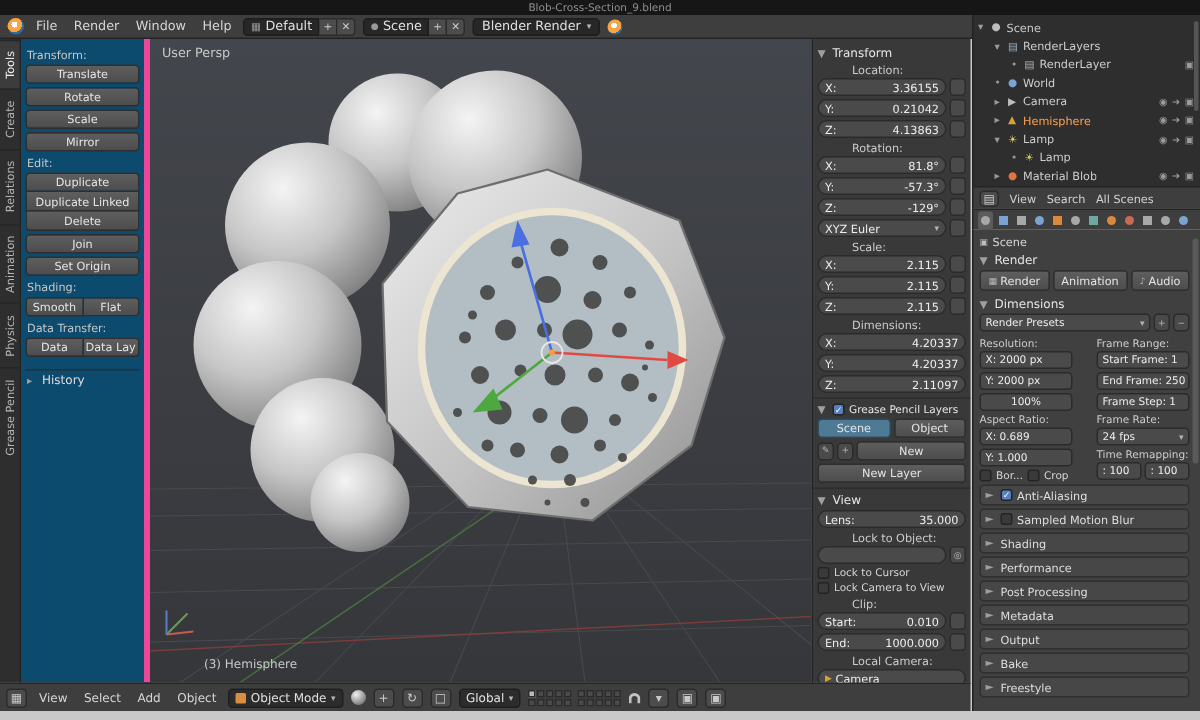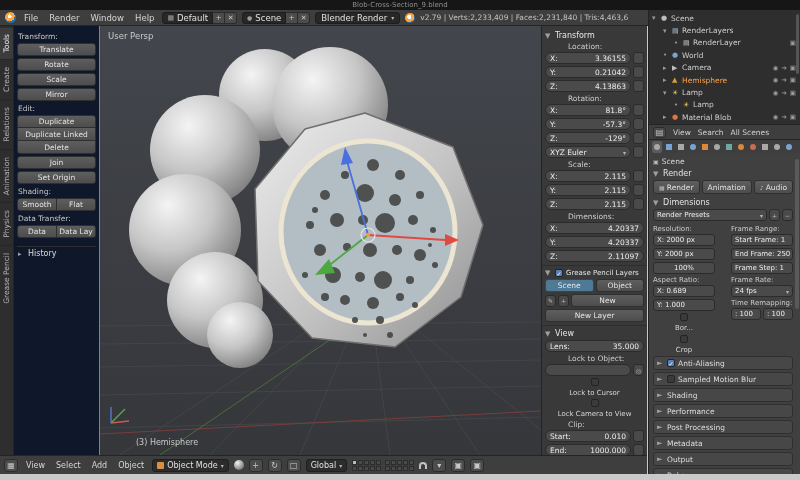--- a/index.html
+++ b/index.html
@@ -34,22 +34,22 @@
   .stats { color:#c2c2c2; font-size:7.5px; overflow:hidden; text-overflow:clip; }
 
   
   .tabstrip { left:0; top:26px; width:14px; height:429px; background:#2e2e2e;
     border-right:1px solid #242424; display:flex; flex-direction:column; }
   .vtab { writing-mode:vertical-rl; transform:rotate(180deg); font-size:7.5px;
     color:#b5b5b5; padding:7px 2px; text-align:center; border-bottom:1px solid #262626; }
   .vtab.active { background:#3c3c3c; color:#ededed; }
 
   
-  .toolshelf { left:14px; top:26px; width:86px; height:429px; background:#0f172a;
-    border-right:1px solid #ec4899; padding:3px 3px; overflow:hidden; }
+  .toolshelf { left:14px; top:26px; width:86px; height:429px; background:#0c4a6e;
+    border-right:4px solid #ec4899; padding:3px 3px; overflow:hidden; }
   .tool-label { font-size:7.5px; color:#c6c6c6; margin:3px 1px 2px; }
   .btn { background:linear-gradient(#5e5e5e,#4d4d4d); border:1px solid #2f2f2f;
     border-radius:3px; color:#e4e4e4; height:13px; font-size:7.5px;
     display:flex; align-items:center; justify-content:center; padding:0 2px;
     white-space:nowrap; overflow:hidden; }
   .toolshelf .btn { width:100%; margin-bottom:2px; }
   .grp .btn { border-radius:0; margin-bottom:0; border-top-width:0; }
   .grp .btn:first-child { border-radius:3px 3px 0 0; border-top-width:1px; }
   .grp .btn:last-child { border-radius:0 0 3px 3px; }
   .grp { margin-bottom:2px; }
@@ -98,21 +98,21 @@
   .nfield { flex:1; min-width:0; background:#4a4a4a; border:1px solid #2b2b2b; border-radius:6px;
     height:12px; display:flex; align-items:center; padding:0 4px; font-size:7.5px;
     color:#ededed; white-space:nowrap; overflow:hidden; }
   .nf-val { margin-left:auto; }
   .mini { width:11px; height:12px; background:#4a4a4a; border:1px solid #2b2b2b;
     border-radius:3px; flex:none; display:flex; align-items:center; justify-content:center;
     color:#b9b9b9; font-size:6px; }
   .cb { width:8px; height:8px; background:#3a3a3a; border:1px solid #242424; border-radius:2px;
     flex:none; display:flex; align-items:center; justify-content:center; font-size:6px; color:#fff; }
   .cb.on { background:#5680c0; }
-  .cb-row { display:flex; gap:3px; align-items:center; margin:2px 0; font-size:7px; color:#d6d6d6;flex-direction:column; }
+  .cb-row { display:flex; gap:3px; align-items:center; margin:2px 0; font-size:7px; color:#d6d6d6; }
   .toggle-btn { flex:1; }
   .toggle-btn.active { background:#4f7a96; border-color:#2d4a5c; }
   .np-sep { border-top:1px solid #2d2d2d; margin:3px -3px 2px; }
 
   
   .outliner { left:648px; top:10px; width:152px; height:114px; background:#2e2e2e;
     border-left:1px solid #232323; padding:2px 2px 0 2px; overflow:hidden; }
   .ol-row { display:flex; align-items:center; height:12.4px; gap:2px;
     font-size:7.5px; color:#cdcdcd; white-space:nowrap; }
   .lvl0 { padding-left:1px; } .lvl1 { padding-left:12px; } .lvl2 { padding-left:23px; }
@@ -193,21 +193,20 @@
       <span>Scene</span>
     </span>
     <span class="db-btn">+</span>
     <span class="db-btn last">✕</span>
   </span>
   <span class="engine-field">
     <span>Blender Render</span>
     <span class="dd-arrow">▾</span>
   </span>
   <span class="blender-logo" style="width:10px;height:10px;"></span>
-  <span class="stats">v2.79 | Verts:2,233,409 | Faces:2,231,840 | Tris:4,463,6</span>
 </div>
 
 <div class="abs tabstrip">
   <span class="vtab active">Tools</span>
   <span class="vtab">Create</span>
   <span class="vtab">Relations</span>
   <span class="vtab">Animation</span>
   <span class="vtab">Physics</span>
   <span class="vtab">Grease Pencil</span>
 </div>

